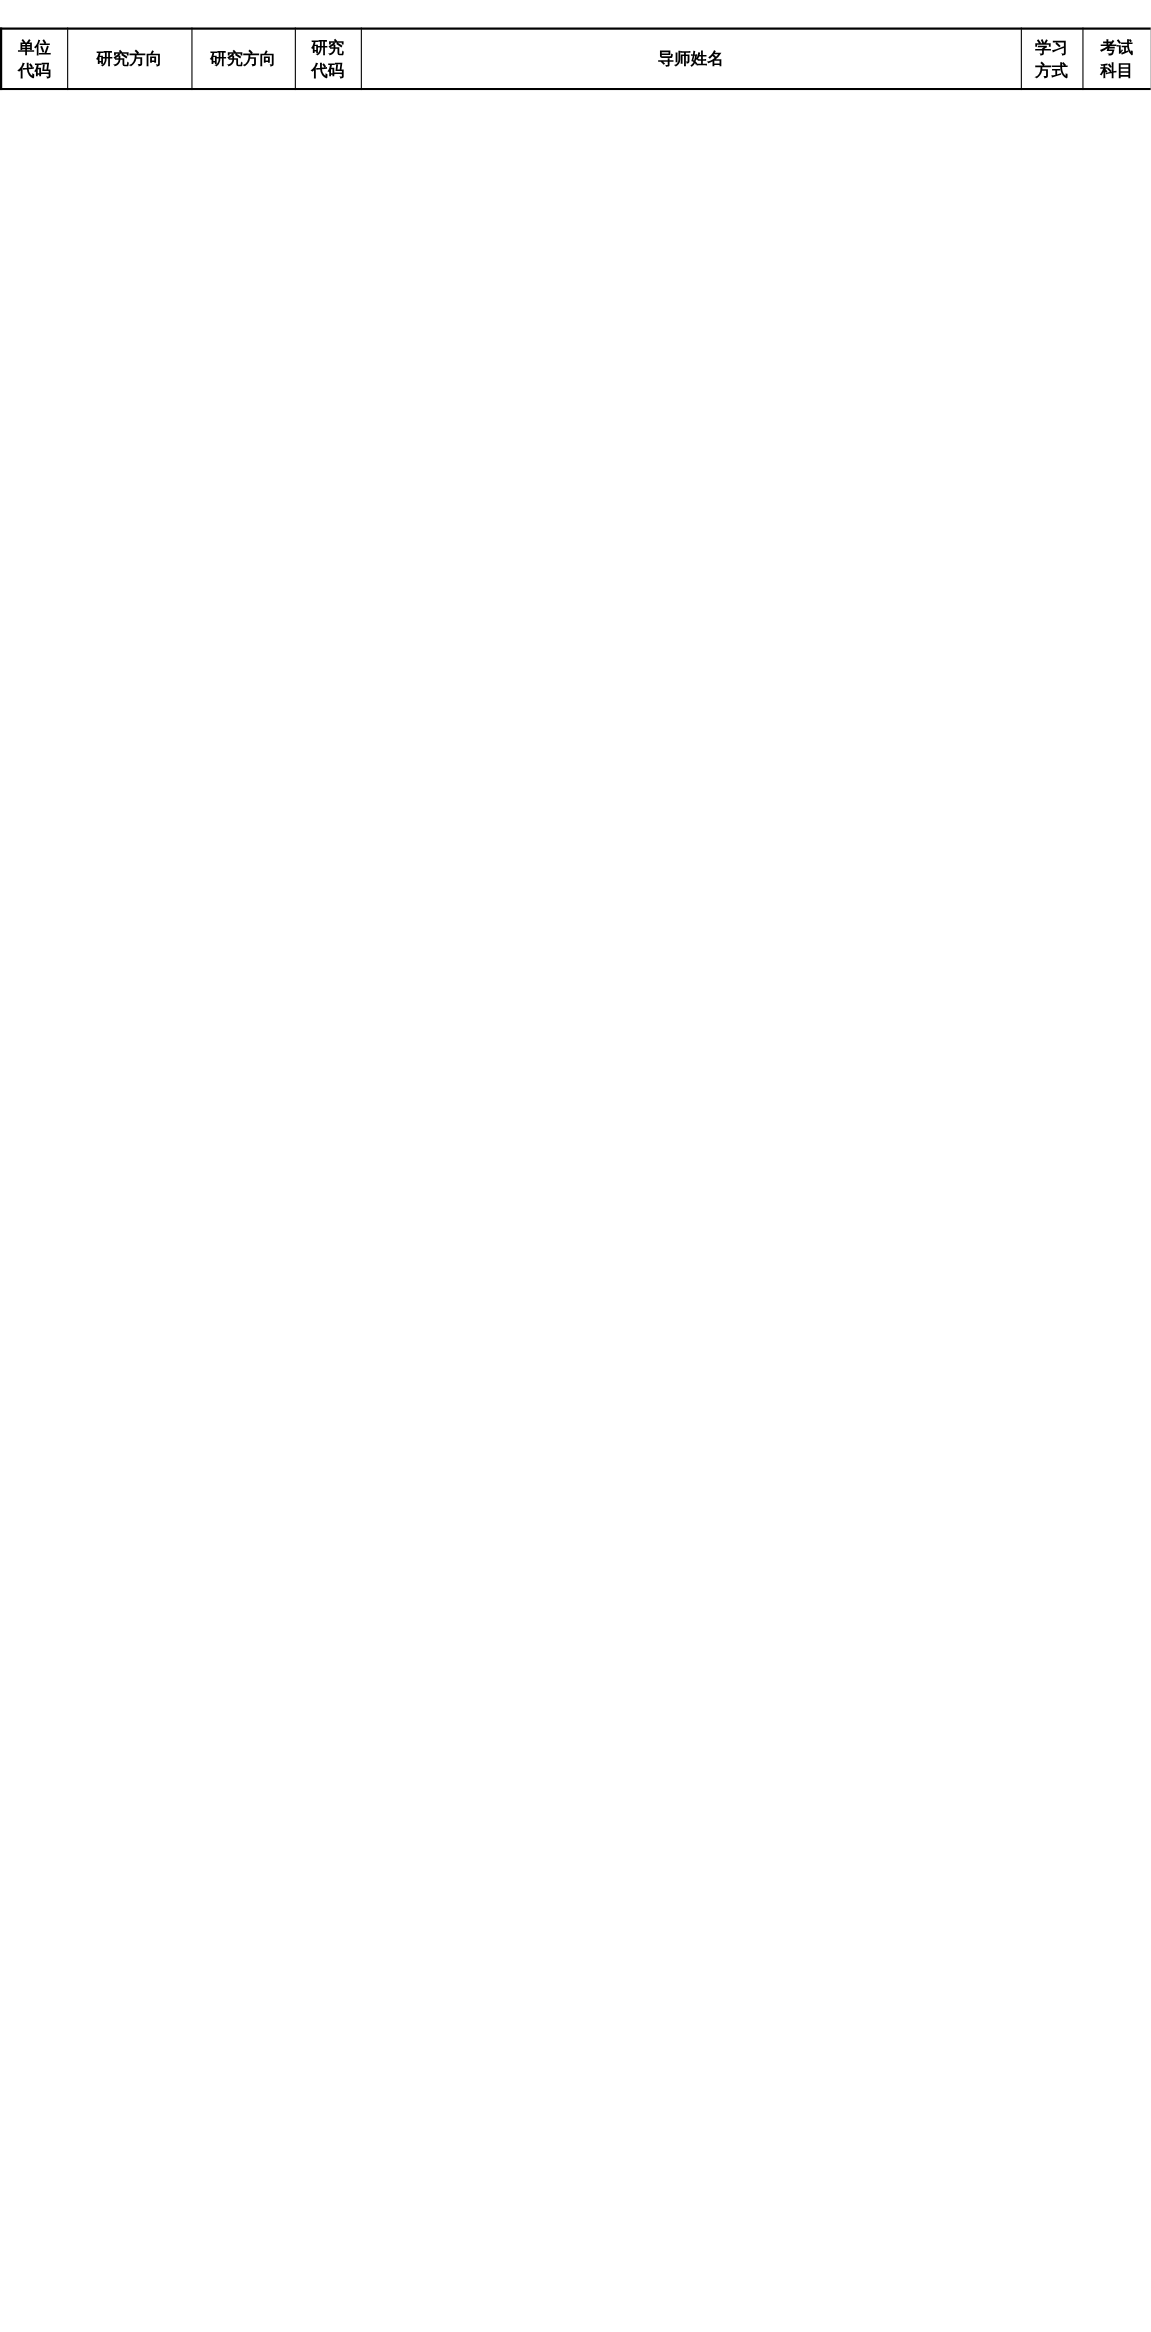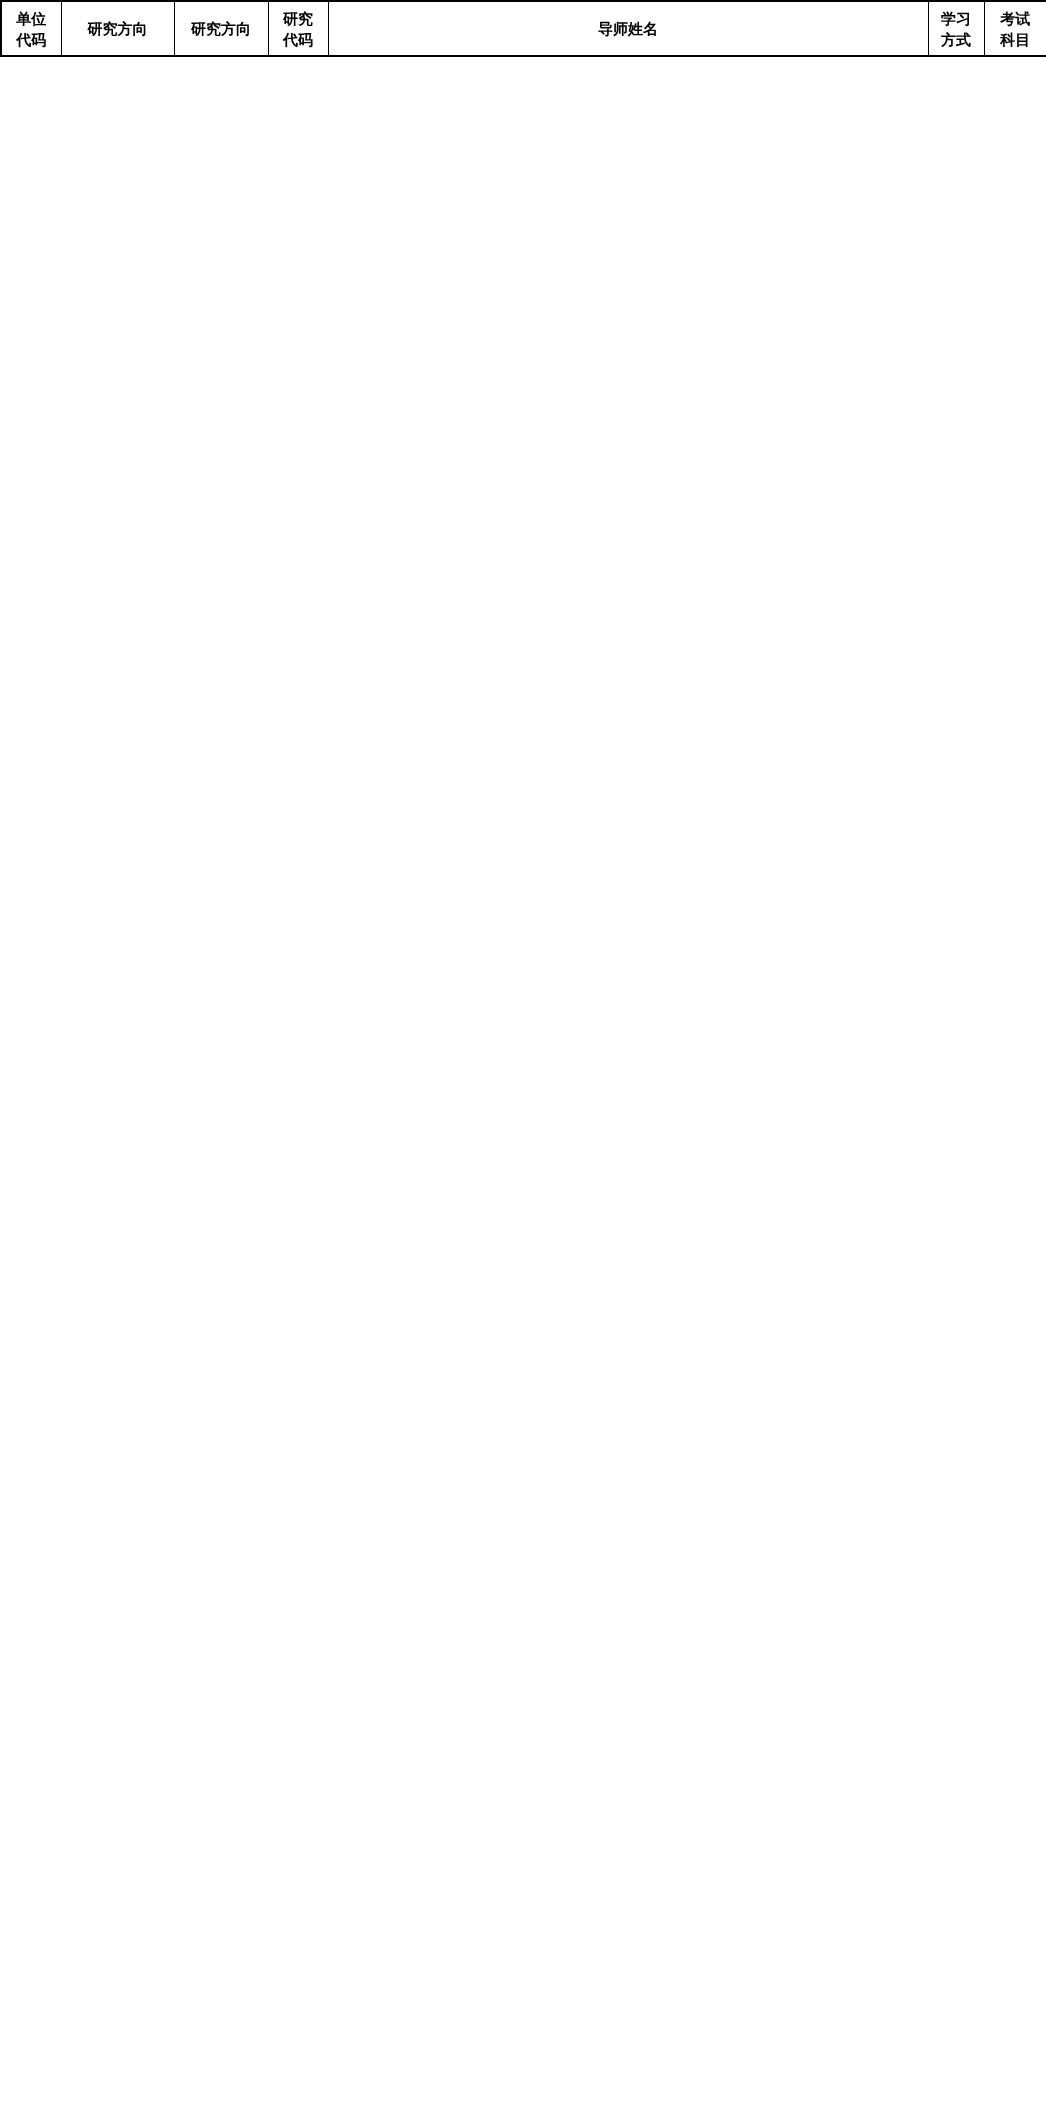--- a/index.html
+++ b/index.html
@@ -1,18 +1,18 @@
 <!DOCTYPE html>
 <html style="--red: #e8321e; --green: #2fa12e; --border: #000000;"><head>
 <meta charset="utf-8">
 <style>
   :root { --red:#e8321e; --green:#2fa12e; --border:#000000; }
   html,body { margin:0; padding:0; background:#fff; }
   body { font-family:"Liberation Sans","DejaVu Sans",sans-serif; color:#000; }
-  .wrap { width:850px; }
+  .wrap { width:850px;margin-top:25px; }
   table { border-collapse:collapse; table-layout:fixed; width:1046px; border:2px solid var(--border); }
   th,td { border:1px solid var(--border); overflow:hidden; }
   th { font-size:15px; font-weight:bold; height:53px; white-space:pre-line; line-height:1.4; text-align:center; vertical-align:middle; padding:0; }
 </style>
 </head>
 <body>
 
 <div class="wrap">
   <table>
     <colgroup>

